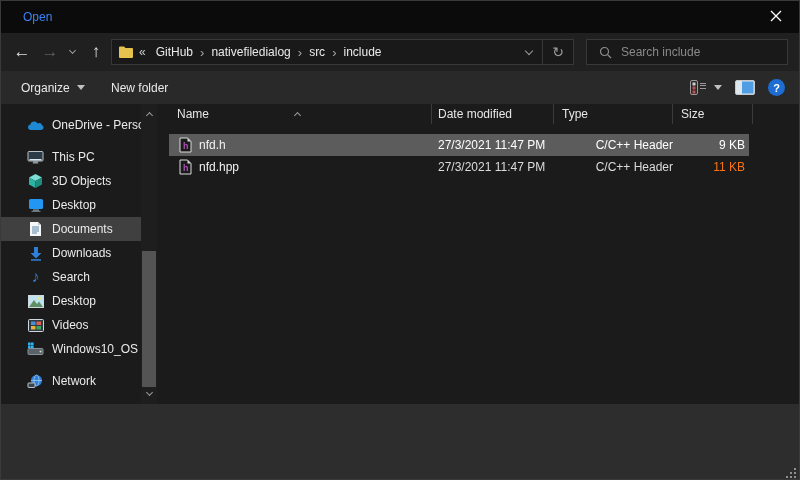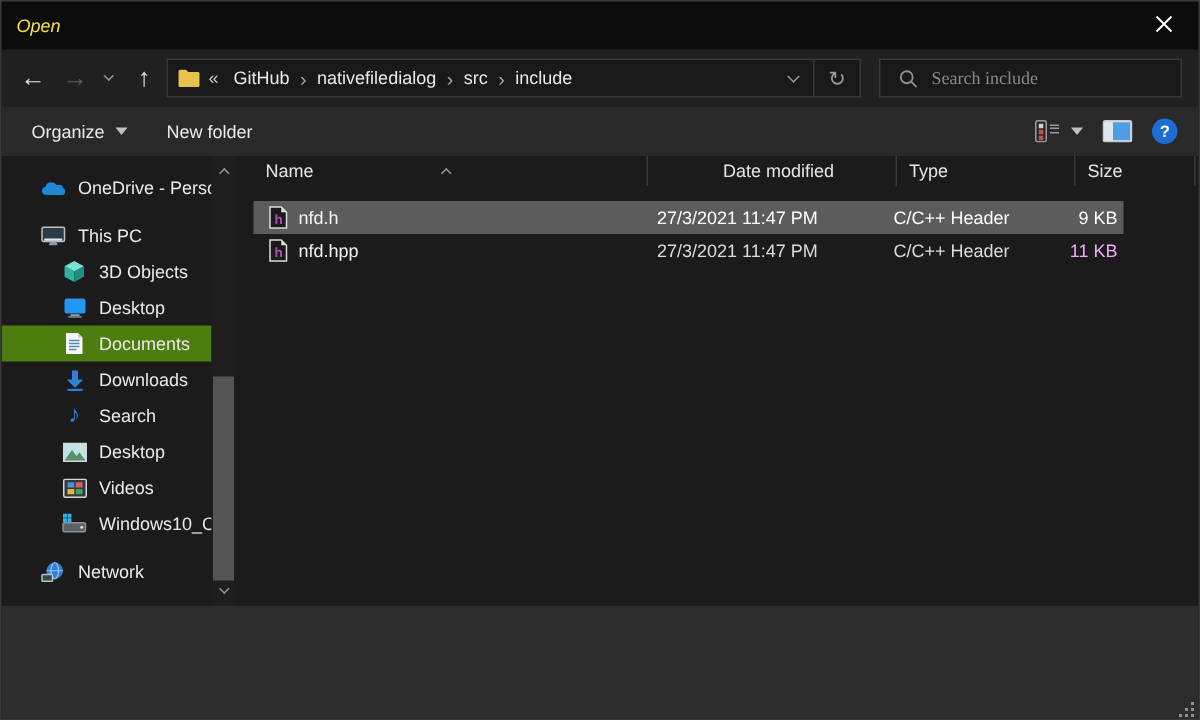--- a/index.html
+++ b/index.html
@@ -2,42 +2,42 @@
 <html><head>
 <meta charset="utf-8">
 <style>
   * { margin:0; padding:0; box-sizing:border-box; }
   html,body { width:800px; height:480px; background:#111; }
   body { font-family:"Liberation Sans", sans-serif; font-size:12px; color:#e8e8e8; }
   .window { position:relative; width:800px; height:480px; background:#1b1b1b; overflow:hidden; border:1px solid #3a3a3a; }
 
   
   .titlebar { position:absolute; top:0; left:0; right:0; height:32px; background:#0b0b0b; display:flex; align-items:center; }
-  .title-text { margin-left:10px; color:#fde047;font-style:italic; }
+  .title-text { margin-left:22px; color:#3b82f6; }
   .close-btn { position:absolute; right:0; top:0; width:46px; height:32px; display:flex; align-items:center; justify-content:center; }
 
   
   .navbar { position:absolute; top:32px; left:0; right:0; height:38px; background:#202020; }
   .nav-btn { position:absolute; top:0; height:38px; display:flex; align-items:center; justify-content:center; font-size:17px; }
   .nav-back { left:8px; width:26px; color:#e0e0e0; }
   .nav-fwd { left:36px; width:26px; color:#5f5f5f; }
   .nav-hist { left:62px; width:18px; }
   .nav-up { left:82px; width:26px; color:#e0e0e0; }
   .addr-box { position:absolute; left:110px; top:6px; width:463px; height:26px; background:#191919; border:1px solid #383838; display:flex; align-items:center; }
   .crumb-folder { margin:0 5px 0 6px; display:flex; }
   .crumb-overflow { color:#cfcfcf; margin-right:6px; font-size:12px; }
   .crumb { color:#eaeaea; padding:0 4px; white-space:nowrap; }
   .crumb-sep { color:#a8a8a8; padding:0 3px; font-size:13px; }
   .addr-spacer { flex:1; }
   .addr-caret { width:26px; display:flex; justify-content:center; }
   .addr-div { width:1px; height:24px; background:#383838; }
   .refresh-btn { width:30px; display:flex; justify-content:center; color:#9a9a9a; font-size:14px; }
   .search-box { position:absolute; left:585px; top:6px; width:202px; height:26px; background:#191919; border:1px solid #383838; display:flex; align-items:center; }
   .search-box svg { margin:0 9px 0 12px; }
-  .search-box input { flex:1; background:transparent; border:none; outline:none; color:#bef264; font-family:Liberation Serif, serif; font-size:12px; }
+  .search-box input { flex:1; background:transparent; border:none; outline:none; color:#bef264; font-family:Liberation Sans, sans-serif; font-size:12px; }
   .search-box input::placeholder { color:#8a8a8a; }
 
   
   .cmdbar { position:absolute; top:70px; left:0; right:0; height:33px; background:#292929; }
   .cmd-item { position:absolute; top:0; height:33px; display:flex; align-items:center; gap:7px; color:#eaeaea; }
   .organize { left:20px; }
   .newfolder { left:110px; }
   .caret-tri { width:0; height:0; border-left:4px solid transparent; border-right:4px solid transparent; border-top:5px solid #c0c0c0; }
   .cmd-right { position:absolute; right:14px; top:0; height:33px; display:flex; align-items:center; gap:13px; }
   .help-circle { width:17px; height:17px; border-radius:50%; background:#1d6dd3; color:#fff; font-weight:bold; font-size:11px; display:flex; align-items:center; justify-content:center; }
@@ -46,48 +46,48 @@
   .chev { display:inline-block; width:6px; height:6px; border-right:1.5px solid #9a9a9a; border-bottom:1.5px solid #9a9a9a; }
   .chev.down { transform:rotate(45deg); margin-top:-3px; }
   .chev.up { transform:rotate(-135deg); margin-top:3px; }
   .chev.small { width:5px; height:5px; }
 
   
   .main { position:absolute; top:103px; left:0; right:0; height:300px; background:#1b1b1b; }
 
   .sidebar { position:absolute; left:0; top:0; bottom:0; width:140px; padding-top:9px; }
   .side-item { height:24px; display:flex; align-items:center; padding-left:26px; white-space:nowrap; overflow:hidden; }
-  .side-item.child { padding-left:40px; }
-  .side-item.selected { background:#4d7c0f; }
+  .side-item.child { padding-left:26px; }
+  .side-item.selected { background:#404040; }
   .side-item.gap-top { margin-top:8px; }
   .side-icon { width:17px; height:17px; margin-right:8px; display:flex; align-items:center; justify-content:center; flex:0 0 17px; }
   .side-label { color:#eaeaea; }
 
   .side-scroll { position:absolute; left:140px; top:0; bottom:0; width:16px; background:#1e1e1e; }
   .scroll-arrow { position:absolute; left:0; width:16px; height:14px; display:flex; align-items:center; justify-content:center; }
   .scroll-arrow.top { top:3px; }
   .scroll-arrow.bottom { bottom:3px; }
   .scroll-thumb { position:absolute; left:1px; width:14px; top:147px; height:136px; background:#545454; }
 
   .filelist { position:absolute; left:168px; top:0; right:0; bottom:0; }
   .list-header { display:flex; height:30px; align-items:flex-start; color:#e6e6e6; }
   .hcell { height:20px; display:flex; align-items:center; border-right:1px solid #3a3a3a; }
   .hc-name { width:263px; padding-left:8px; }
-  .hc-date { width:122px; padding-left:6px;margin-left:44px; }
+  .hc-date { width:122px; padding-left:6px; }
   .hc-type { width:119px; padding-left:8px; }
   .hc-size { width:80px; padding-left:8px; }
   .sort-chev { position:absolute; left:126px; top:3px; }
   .row { width:580px; height:22px; display:flex; align-items:center; }
   .row.selected { background:#5c5c5c; }
   .cell { white-space:nowrap; overflow:hidden; }
   .c-name { width:263px; display:flex; align-items:center; padding-left:10px; color:#f2f2f2; }
   .c-name .ficon { margin-right:7px; display:flex; }
   .c-date { width:122px; padding-left:6px; color:#dcdcdc; }
   .c-type { width:119px; padding-left:8px; color:#dcdcdc;text-align:right; }
-  .c-size { width:72px; text-align:right; color:#f0abfc; }
+  .c-size { width:72px; text-align:right; color:#f97316; }
   .row.selected .c-date, .row.selected .c-type, .row.selected .c-size { color:#fff; }
 
   
   .footer { position:absolute; top:403px; left:0; right:0; height:77px; background:#2d2d2d; }
   .grip { position:absolute; right:3px; bottom:3px; width:12px; height:12px; }
   .grip i { position:absolute; width:2px; height:2px; background:#8f8f8f; }
 </style>
 </head>
 <body>
 

